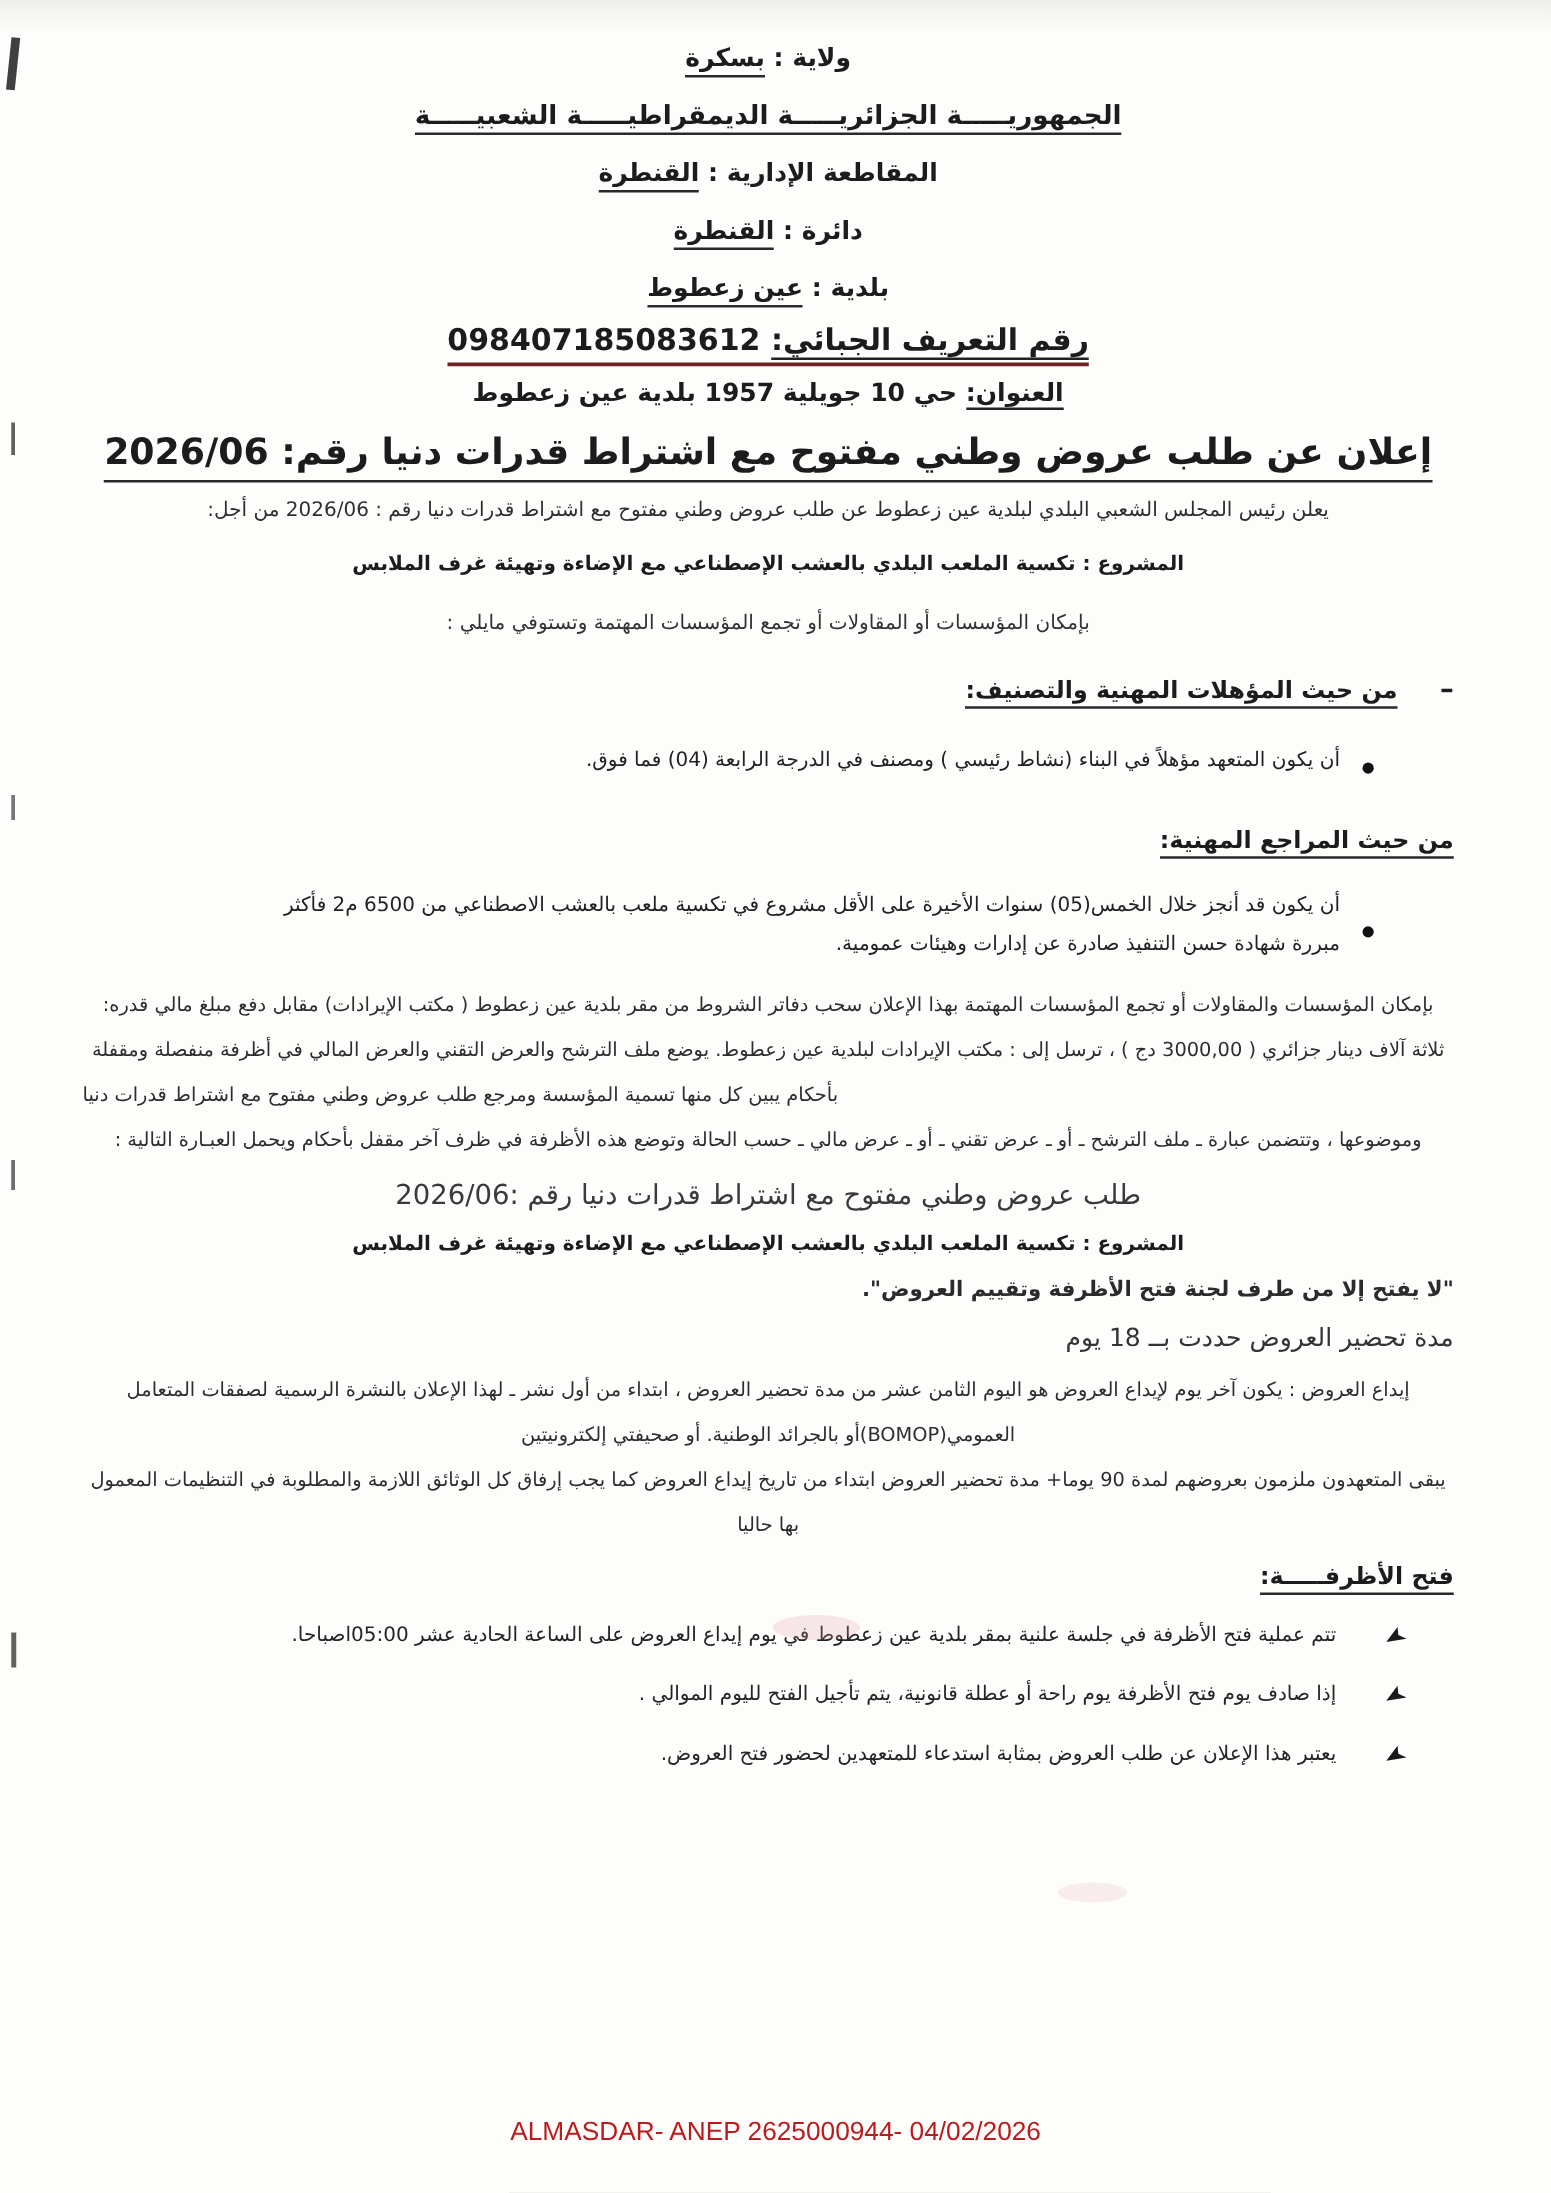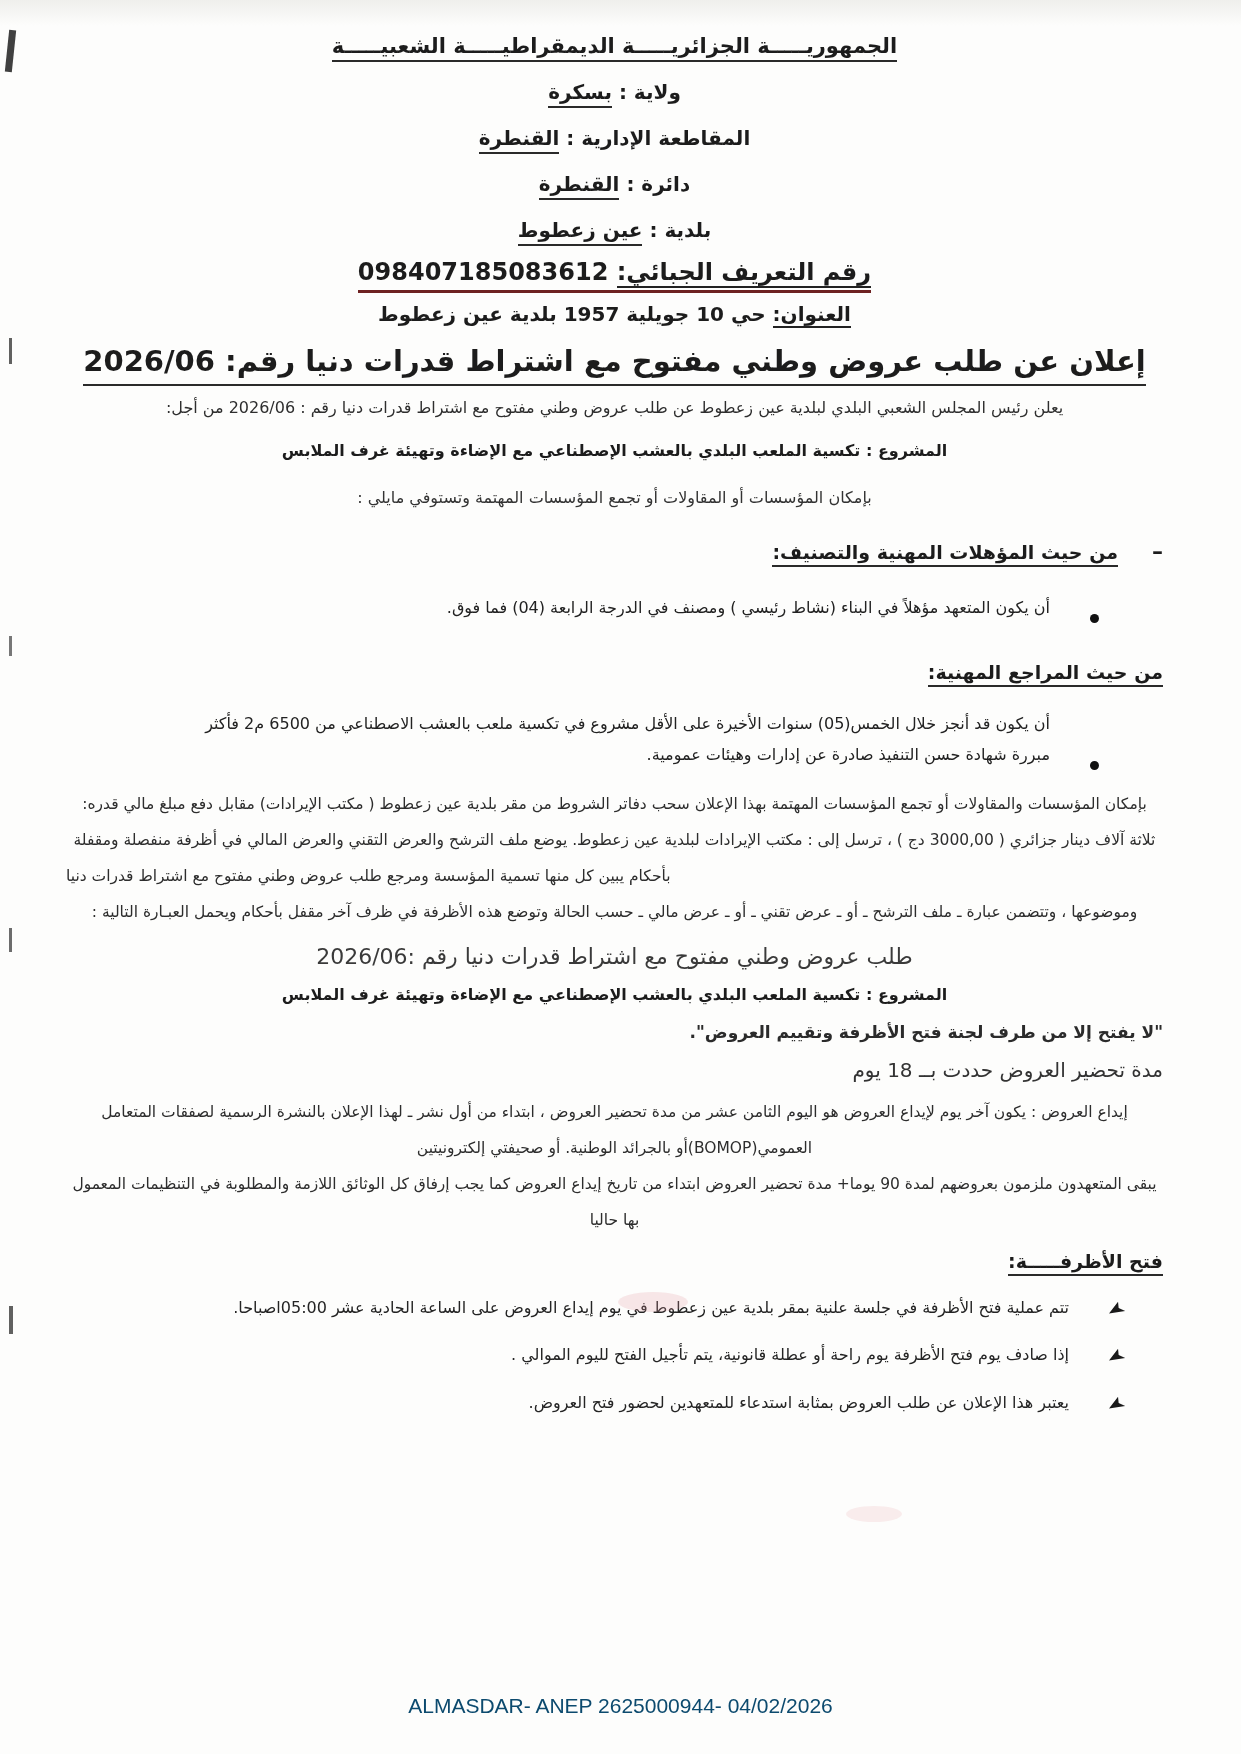--- a/index.html
+++ b/index.html
@@ -28,36 +28,36 @@
   .addr-label{border-bottom:2px solid #222;}
   .main-title{font-size:29px;font-weight:bold;margin-bottom:20px;}
   .main-title .u{border-bottom-width:2px;padding-bottom:6px;}
   .intro{font-size:16px;color:#2e2e2e;margin-bottom:24px;text-align:center;}
   .project{font-size:16px;font-weight:bold;text-align:center;margin-bottom:28px;}
   .project-label{font-weight:900;letter-spacing:1px;}
   .eligibility{font-size:16px;color:#333;text-align:center;margin-bottom:34px;}
   .sec-row{display:flex;align-items:baseline;gap:34px;margin-bottom:26px;}
   .dash-bullet{font-size:22px;font-weight:bold;line-height:1;}
   .sec-head{font-size:19px;font-weight:bold;}
-  .bullet-row{display:flex;align-items:flex-end;gap:40px;padding-right:64px;margin-bottom:38px;font-size:16px;line-height:1.9;color:#222;}
+  .bullet-row{display:flex;align-items:center;gap:18px;padding-right:64px;margin-bottom:38px;font-size:16px;line-height:1.9;color:#222;}
   .dot{width:9px;height:9px;border-radius:50%;background:#111;flex:0 0 auto;margin-top:12px;}
   .ref-head-row{margin-bottom:22px;}
   .para{font-size:15.5px;line-height:36px;color:#2d2d2d;}
   .para .line{white-space:nowrap;}
   .para .center{text-align:left;}
   .envelope-title{font-size:22px;color:#3a3a3a;text-align:center;margin:14px 0 16px 0;letter-spacing:.5px;}
   .project2{margin-bottom:18px;}
   .sealed{font-size:17px;font-weight:bold;color:#2b2b2b;text-align:right;margin-bottom:16px;}
   .prep{font-size:20px;color:#333;margin-bottom:12px;}
   .opening-head{font-size:19px;font-weight:bold;margin:12px 0 22px 0;}
   .open-item{display:flex;align-items:flex-start;gap:40px;padding-right:36px;margin-bottom:20px;font-size:16px;line-height:1.7;color:#242424;}
   .plane{flex:0 0 auto;margin-top:6px;transform:rotate(195deg);}
   .plane svg{display:block;}
   .footer{position:absolute;bottom:36px;left:0;width:100%;text-align:center;
-    font-size:21px;color:#0c4a6e;font-family:"Liberation Sans","DejaVu Sans",sans-serif;direction:ltr;}
+    font-size:21px;color:#b91c1c;font-family:"Liberation Sans","DejaVu Sans",sans-serif;direction:ltr;}
   
   .artifact{position:absolute;background:#1e1e1e;}
   .a1{left:7px;top:30px;width:7px;height:42px;opacity:.85;transform:rotate(6deg);}
   .a2{left:9px;top:338px;width:3px;height:26px;opacity:.7;}
   .a3{left:9px;top:636px;width:3px;height:20px;opacity:.6;}
   .a4{left:9px;top:928px;width:3px;height:24px;opacity:.65;}
   .a5{left:9px;top:1306px;width:4px;height:28px;opacity:.7;}
   .smudge{position:absolute;border-radius:50%;}
   .s1{left:618px;top:1292px;width:70px;height:20px;background:rgba(228,148,158,.22);}
   .s2{left:846px;top:1506px;width:56px;height:16px;background:rgba(228,148,158,.16);}
@@ -71,26 +71,26 @@
   <div class="artifact a1"></div>
   <div class="artifact a2"></div>
   <div class="artifact a3"></div>
   <div class="artifact a4"></div>
   <div class="artifact a5"></div>
   <div class="smudge s1"></div>
   <div class="smudge s2"></div>
 
   <div class="content">
 
-    <div class="hdr c republic bold">
-      <span class="u">الجمهوريـــــة الجزائريـــــة الديمقراطيـــــة الشعبيـــــة</span>
-    </div>
     <div class="hdr c hdr-sm">
       <span>ولاية :</span>
       <span class="u">بسكرة</span>
+    </div>
+    <div class="hdr c republic bold">
+      <span class="u">الجمهوريـــــة الجزائريـــــة الديمقراطيـــــة الشعبيـــــة</span>
     </div>
     <div class="hdr c hdr-sm">
       <span>المقاطعة الإدارية :</span>
       <span class="u">القنطرة</span>
     </div>
     <div class="hdr c hdr-sm">
       <span>دائرة :</span>
       <span class="u">القنطرة</span>
     </div>
     <div class="hdr c hdr-sm" style="margin-bottom:16px;">

